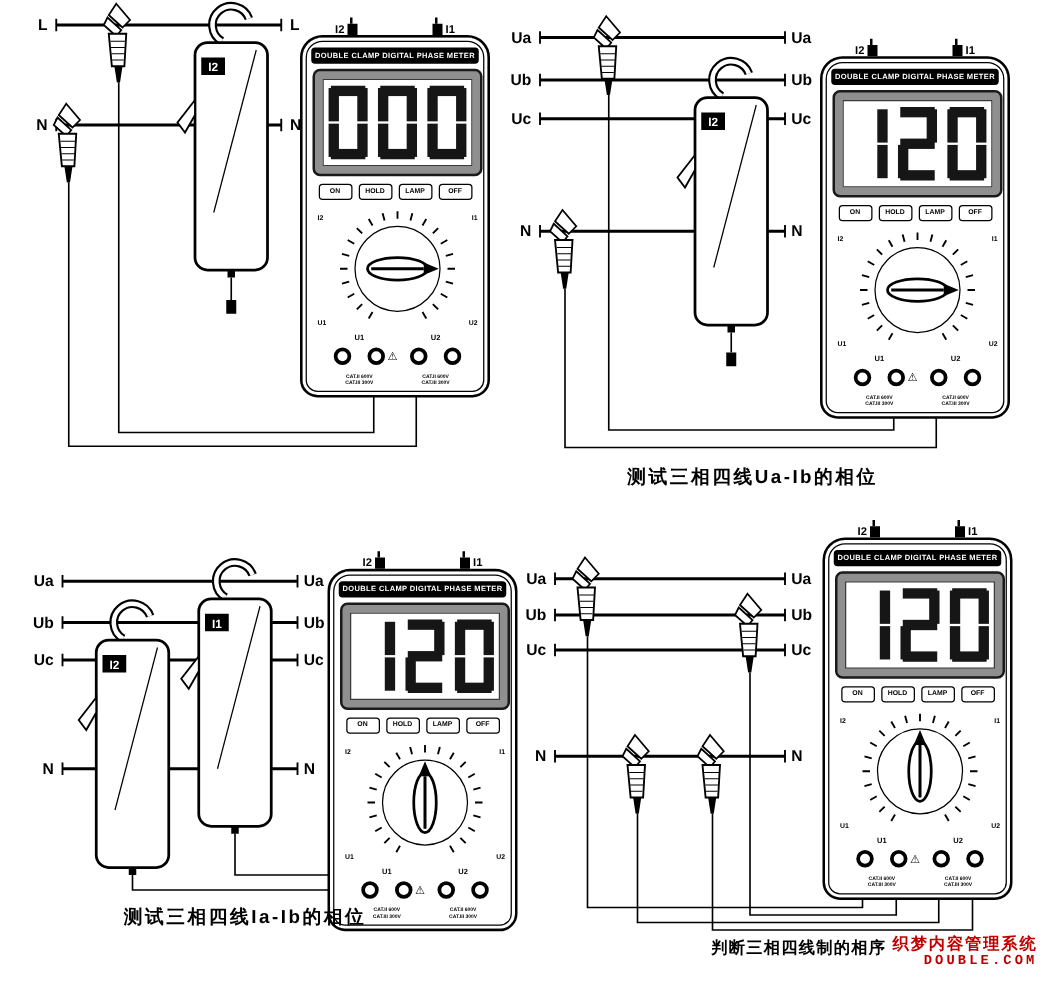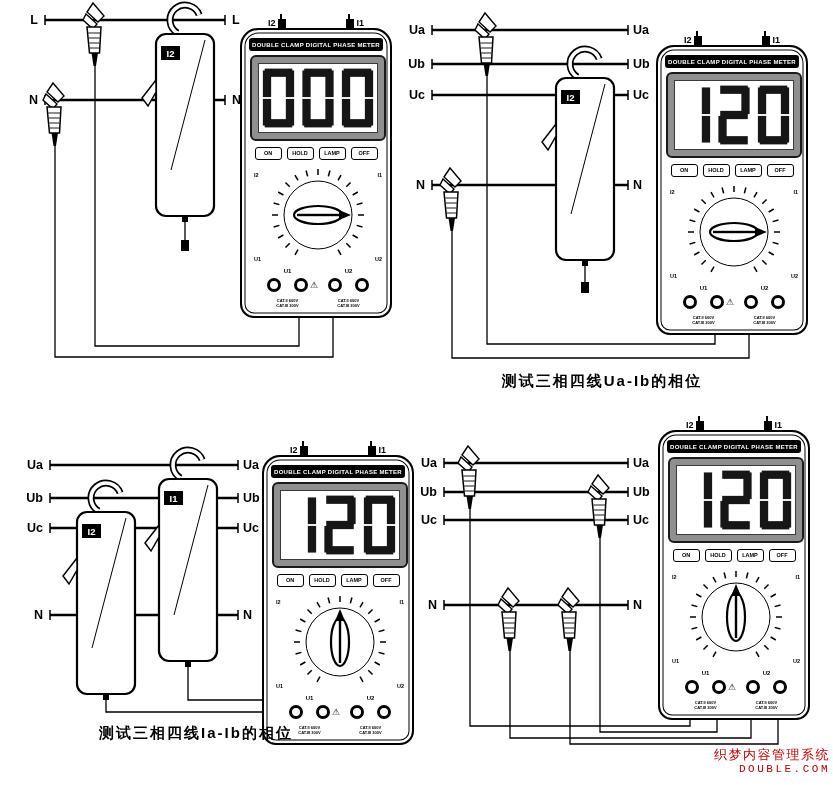--- a/index.html
+++ b/index.html
@@ -51,21 +51,21 @@
   .t1{left:25px}.t2{left:52px}.t3{left:86px}.t4{left:113px}
   .cat{position:absolute;top:268px;width:45px;font-size:4px;line-height:5px;text-align:center;font-weight:bold}
   .cat-l{left:23px}.cat-r{left:84px}
 
   
   .caption{position:absolute;z-index:3;font-weight:600;color:#000}
   #cap1{left:96px;top:360px;width:250px;font-size:15px;letter-spacing:2.5px;line-height:21px}
   #cap2{left:462px;top:372px;width:280px;text-align:center;font-size:15px;letter-spacing:2px}
   #cap3{left:66px;top:724px;width:260px;text-align:center;font-size:15px;letter-spacing:2px}
   #cap4{left:534px;top:750px;width:210px;text-align:center;font-size:13px;letter-spacing:1px;line-height:16px}
-  #watermark{position:absolute;right:3px;top:748px;z-index:3;text-align:right;font-weight:normal;line-height:14px}
+  #watermark{position:absolute;right:3px;top:748px;z-index:3;text-align:right;font-weight:bold;line-height:14px}
   #watermark .wm1{font-size:13px;letter-spacing:1.5px}
   #watermark .wm2{font-size:11px;letter-spacing:2.5px;font-family:"Liberation Mono",monospace}
 </style>
 </head>
 <body>
 
 <svg width="0" height="0" style="position:absolute" aria-hidden="true">
   <defs>
     <g id="sym-clip">
       <path d="M -2 -17 L 9 -4 L 3 2 L -8 -8 Z" fill="#fff" stroke="#000" stroke-width="1.4"></path>
@@ -594,19 +594,20 @@
   </div>
 </div>
 
   <div class="caption" id="cap2">
     <div>测试三相四线Ua-Ib的相位</div>
   </div>
   <div class="caption" id="cap3">
     <div>测试三相四线Ia-Ib的相位</div>
   </div>
   <div class="caption" id="cap4">
+    <div>判断三相四线制的相序</div>
   </div>
 
   <div id="watermark" style="color: rgb(192, 0, 0);">
     <div class="wm1">织梦内容管理系统</div>
     <div class="wm2">DOUBLE.COM</div>
   </div>
 </div>
 
 </body></html>

